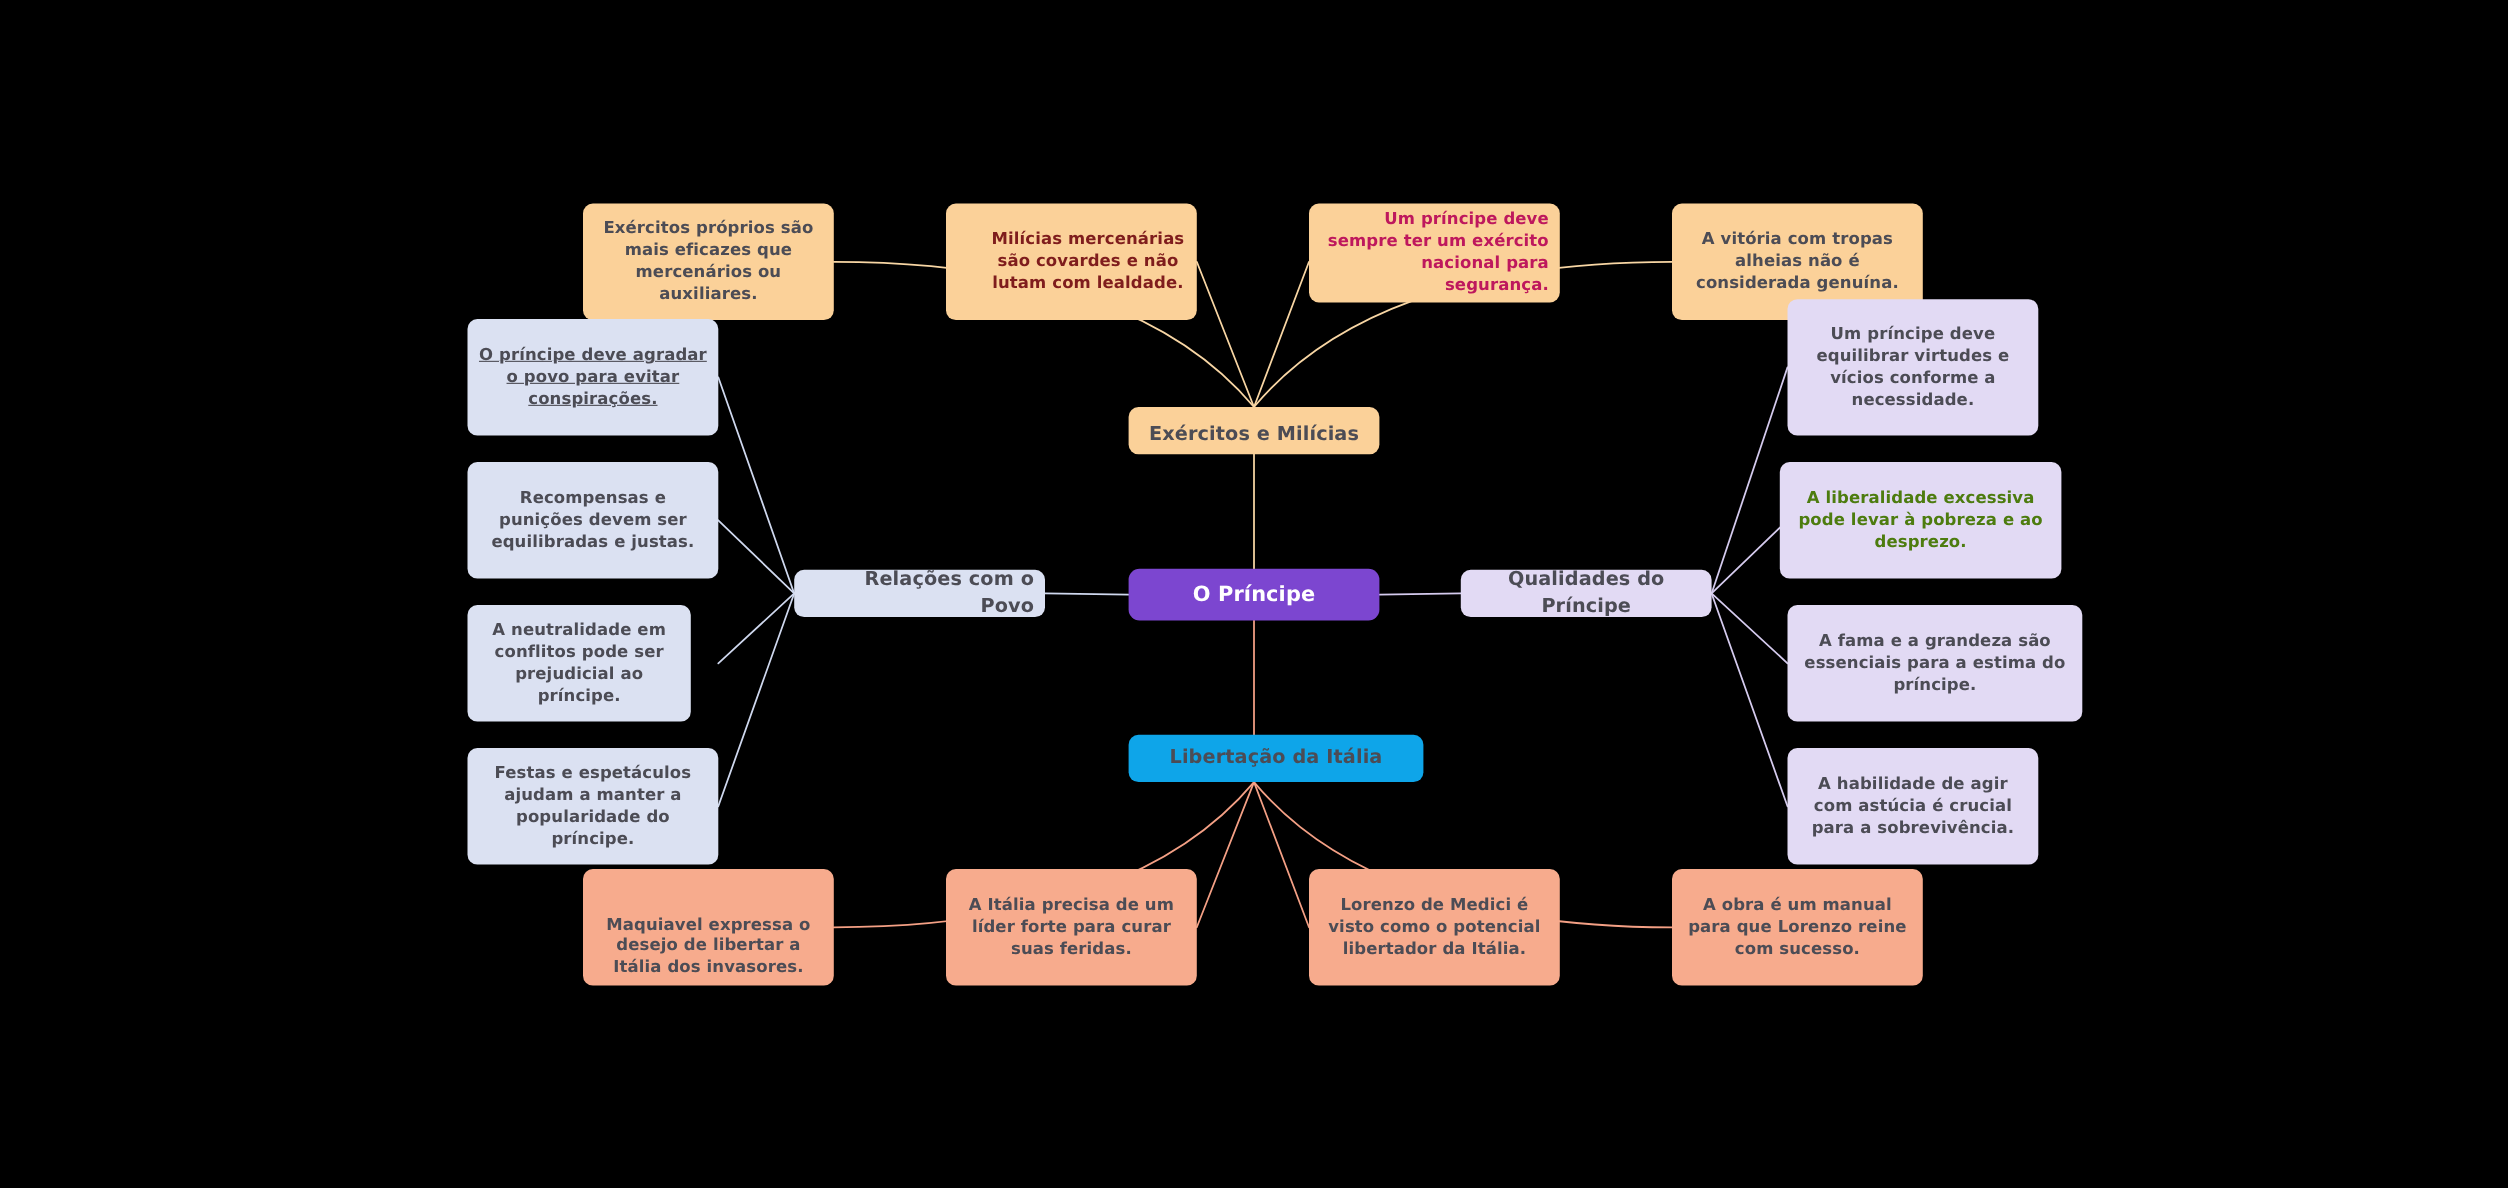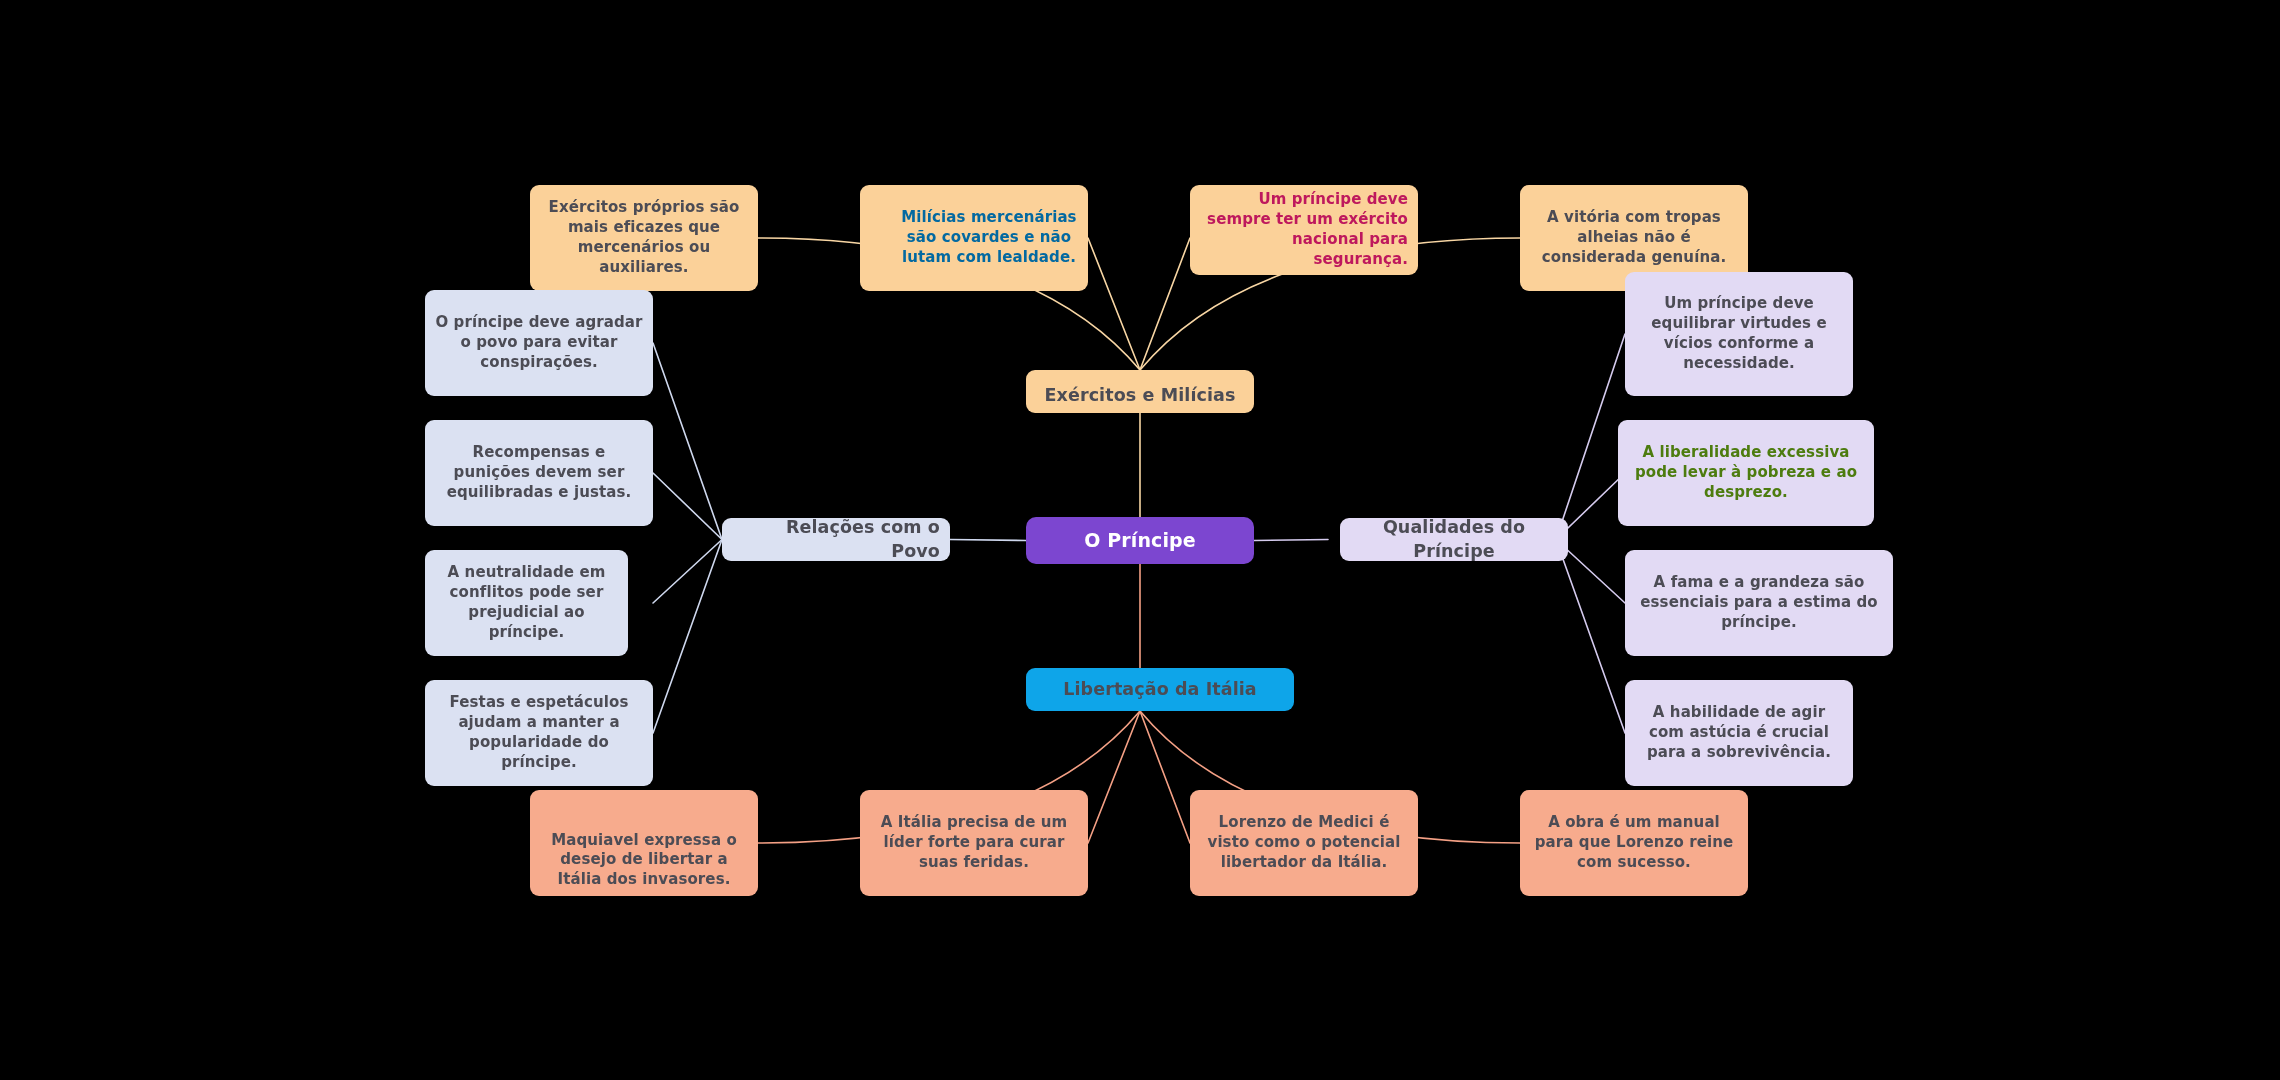--- a/index.html
+++ b/index.html
@@ -83,30 +83,30 @@
       <path d="M 1556 539.5 L 1625 733" fill="none" stroke="#d5cbee" stroke-width="1.6" stroke-linecap="round"></path>
       <path d="M 1140 711 C 1071.24 792.84 949 843 758 843" fill="none" stroke="#f4a085" stroke-width="1.6" stroke-linecap="round"></path>
       <path d="M 1140 711 L 1088 843" fill="none" stroke="#f4a085" stroke-width="1.6" stroke-linecap="round"></path>
       <path d="M 1140 711 L 1190 843" fill="none" stroke="#f4a085" stroke-width="1.6" stroke-linecap="round"></path>
       <path d="M 1140 711 C 1208.4 792.84 1330 843 1520 843" fill="none" stroke="#f4a085" stroke-width="1.6" stroke-linecap="round"></path>
     </svg>
   <div id="nodes">
       <div class="node node-leaf" style="left: 530px; top: 185px; width: 228px; height: 106px; background: rgb(251, 209, 153); color: rgb(76, 76, 85);">
         <span class="node-text">Exércitos próprios são mais eficazes que mercenários ou auxiliares.</span>
       </div>
-      <div class="node node-leaf" style="left: 860px; top: 185px; width: 228px; height: 106px; background: rgb(251, 209, 153); color: #0369a1; padding-left: 40px;">
+      <div class="node node-leaf" style="left: 860px; top: 185px; width: 228px; height: 106px; background: rgb(251, 209, 153); color: #7f1d1d; padding-left: 40px;">
         <span class="node-text">Milícias mercenárias são covardes e não lutam com lealdade.</span>
       </div>
       <div class="node node-leaf" style="left: 1190px; top: 185px; width: 228px; height: 90px; background: rgb(251, 209, 153); color: #be185d; text-align: right;">
         <span class="node-text">Um príncipe deve sempre ter um exército nacional para segurança.</span>
       </div>
       <div class="node node-leaf" style="left: 1520px; top: 185px; width: 228px; height: 106px; background: rgb(251, 209, 153); color: rgb(76, 76, 85);">
         <span class="node-text">A vitória com tropas alheias não é considerada genuína.</span>
       </div>
-      <div class="node node-leaf" style="left: 425px; top: 290px; width: 228px; height: 106px; background: rgb(219, 225, 242); color: rgb(76, 76, 85);">
+      <div class="node node-leaf" style="left: 425px; top: 290px; width: 228px; height: 106px; background: rgb(219, 225, 242); color: rgb(76, 76, 85); text-decoration: underline;">
         <span class="node-text">O príncipe deve agradar o povo para evitar conspirações.</span>
       </div>
       <div class="node node-leaf" style="left: 425px; top: 420px; width: 228px; height: 106px; background: rgb(219, 225, 242); color: rgb(76, 76, 85);">
         <span class="node-text">Recompensas e punições devem ser equilibradas e justas.</span>
       </div>
       <div class="node node-leaf" style="left: 425px; top: 550px; width: 203px; height: 106px; background: rgb(219, 225, 242); color: rgb(76, 76, 85);">
         <span class="node-text">A neutralidade em conflitos pode ser prejudicial ao príncipe.</span>
       </div>
       <div class="node node-leaf" style="left: 425px; top: 680px; width: 228px; height: 106px; background: rgb(219, 225, 242); color: rgb(76, 76, 85);">
         <span class="node-text">Festas e espetáculos ajudam a manter a popularidade do príncipe.</span>
@@ -134,21 +134,21 @@
       </div>
       <div class="node node-leaf" style="left: 1520px; top: 790px; width: 228px; height: 106px; background: rgb(247, 171, 141); color: rgb(76, 76, 85);">
         <span class="node-text">A obra é um manual para que Lorenzo reine com sucesso.</span>
       </div>
       <div class="node node-branch" style="left: 1026px; top: 370px; width: 228px; height: 43px; background: rgb(251, 209, 153); color: rgb(76, 76, 85); align-items: flex-end;">
         <span class="node-text">Exércitos e Milícias</span>
       </div>
       <div class="node node-branch" style="left: 722px; top: 518px; width: 228px; height: 43px; background: rgb(219, 225, 242); color: rgb(76, 76, 85); text-align: right;">
         <span class="node-text">Relações com o Povo</span>
       </div>
-      <div class="node node-branch" style="left: 1328px; top: 518px; width: 228px; height: 43px; background: rgb(226, 218, 244); color: rgb(76, 76, 85); margin-left: 12px;">
+      <div class="node node-branch" style="left: 1328px; top: 518px; width: 228px; height: 43px; background: rgb(226, 218, 244); color: rgb(76, 76, 85);">
         <span class="node-text">Qualidades do Príncipe</span>
       </div>
       <div class="node node-branch" style="left: 1026px; top: 668px; width: 268px; height: 43px; background: #0ea5e9; color: rgb(76, 76, 85);">
         <span class="node-text">Libertação da Itália</span>
       </div>
       <div class="node node-root" style="left: 1026px; top: 517px; width: 228px; height: 47px; background: rgb(124, 70, 208); color: rgb(255, 255, 255);">
         <span class="node-text">O Príncipe</span>
       </div>
     </div>
 </div>

